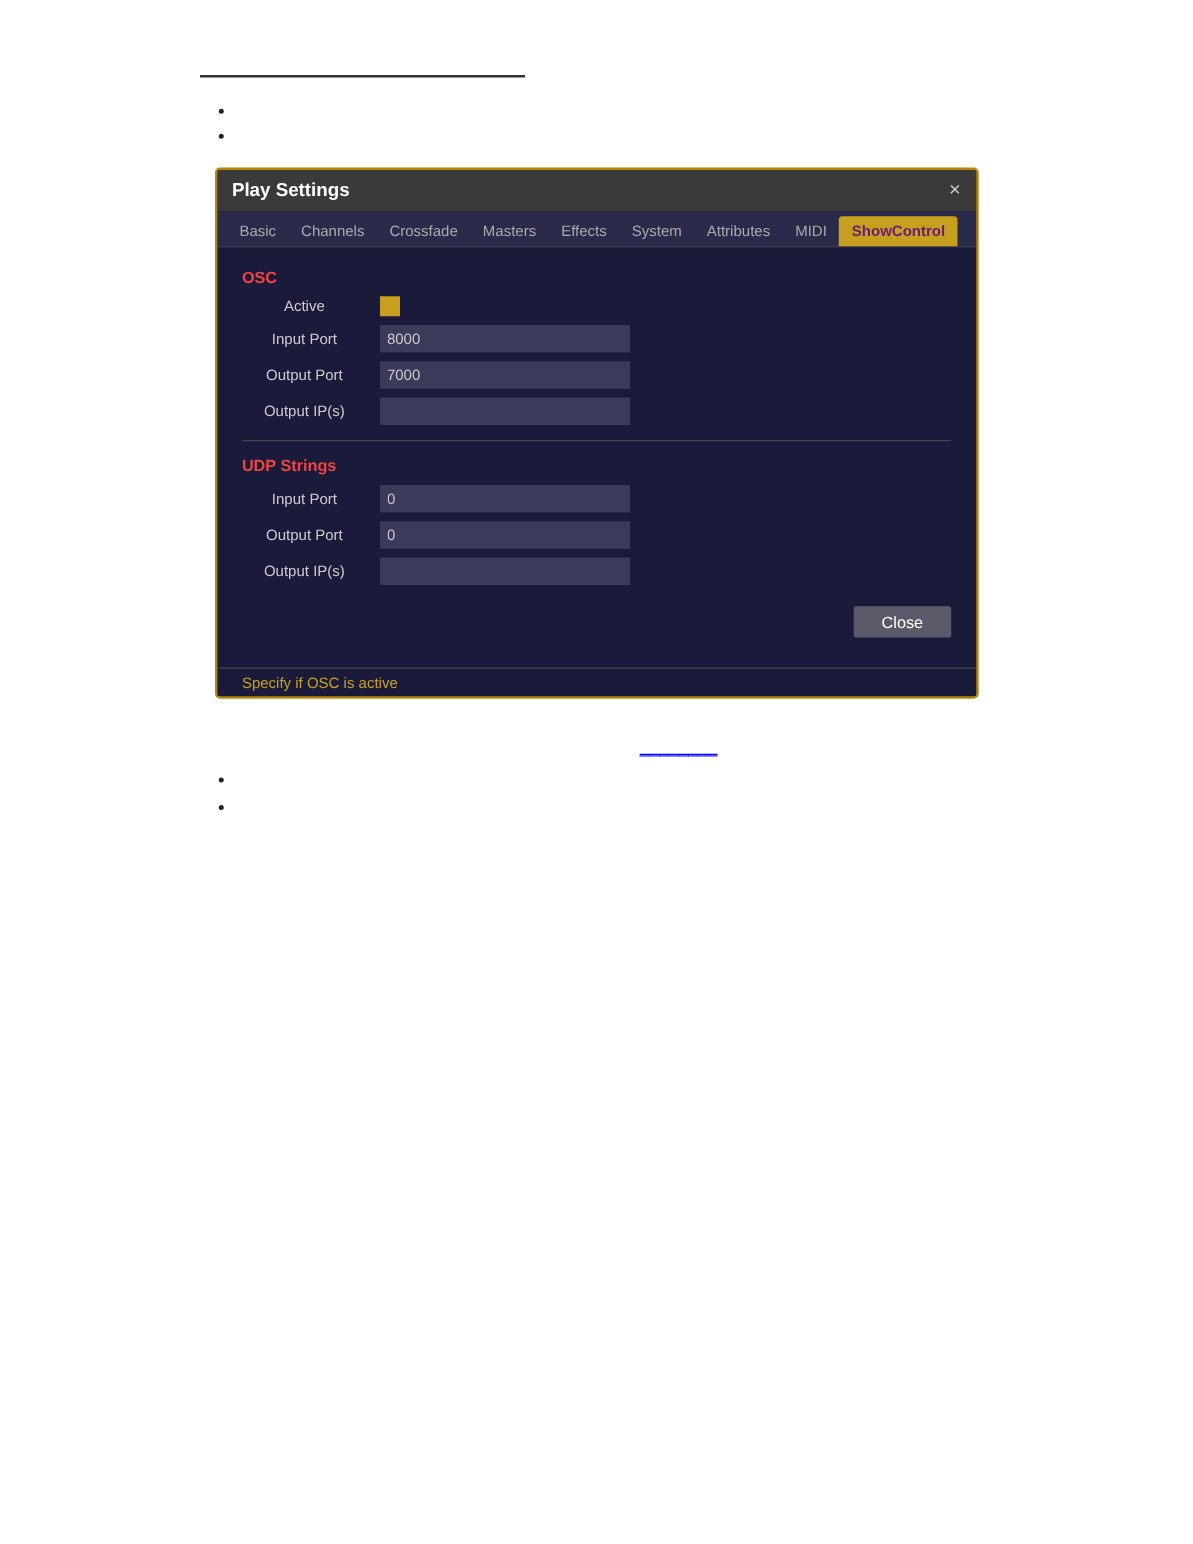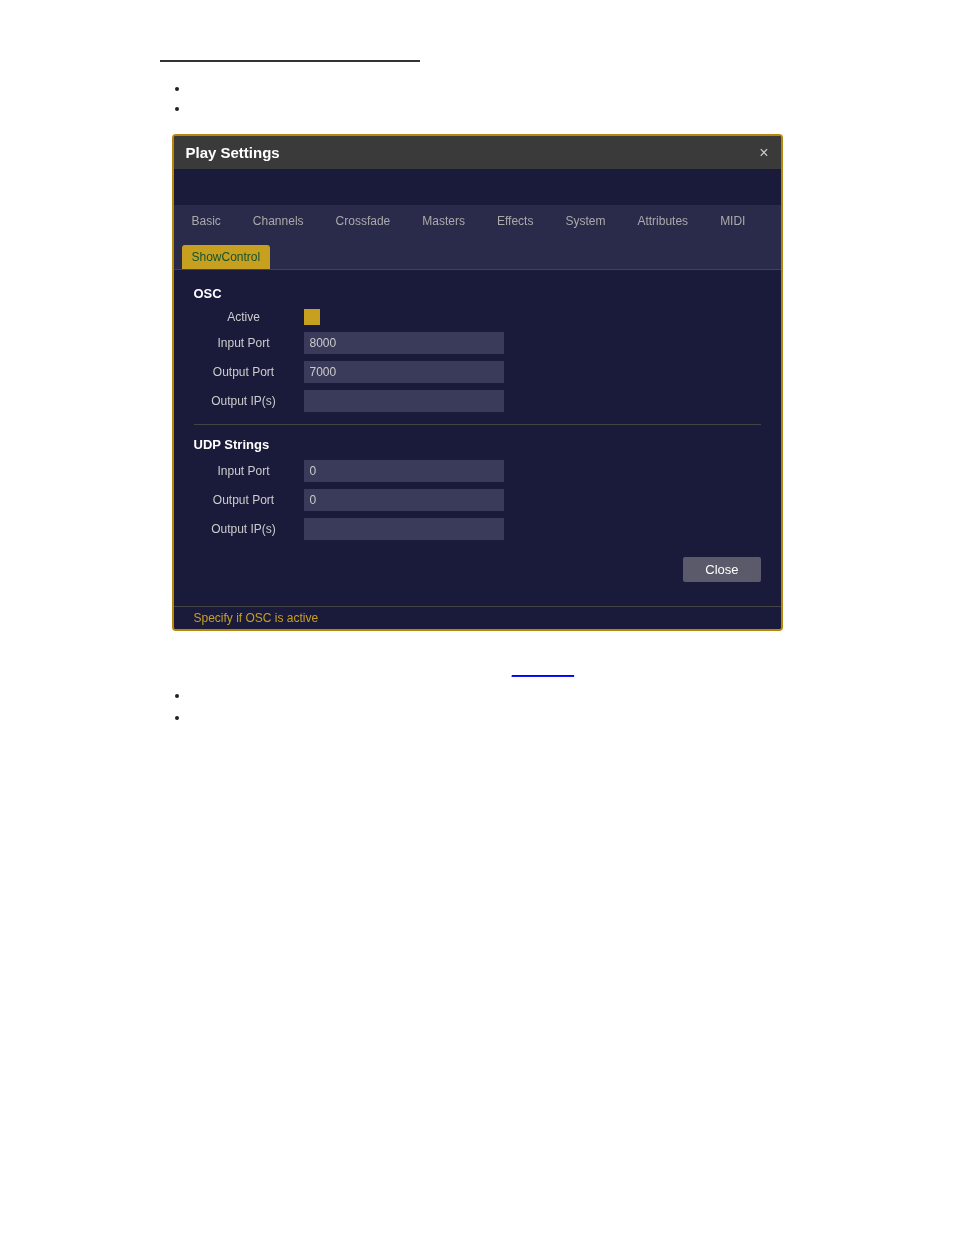--- a/index.html
+++ b/index.html
@@ -66,49 +66,48 @@
       cursor: pointer;
       background: none;
       border: none;
       line-height: 1;
     }
 
     .dialog-tabs {
       background: #2a2a4a;
       display: flex;
       flex-wrap: wrap;
-      gap: 12px;
+      gap: 0;
       padding: 4px 8px 0 8px;
       border-bottom: 1px solid #444;
-      margin-top: 36px;
     }
 
     .tab-btn {
       padding: 5px 10px;
       font-size: 12px;
       color: #aaa;
       background: none;
       border: none;
       cursor: pointer;
       border-radius: 3px 3px 0 0;
     }
 
     .tab-btn.active {
       background: #c8a020;
-      color: #14532d;
-      font-weight: normal;
+      color: #701a75;
+      font-weight: bold;
     }
 
     .dialog-body {
       padding: 16px 20px 10px 20px;
       background: #1a1a3a;
     }
 
     .section-title {
-      color: #ffffff;
+      color: #ef4444;
       font-size: 13px;
       font-weight: bold;
       margin-bottom: 8px;
     }
 
     .field-row {
       display: flex;
       align-items: center;
       margin-bottom: 7px;
     }

